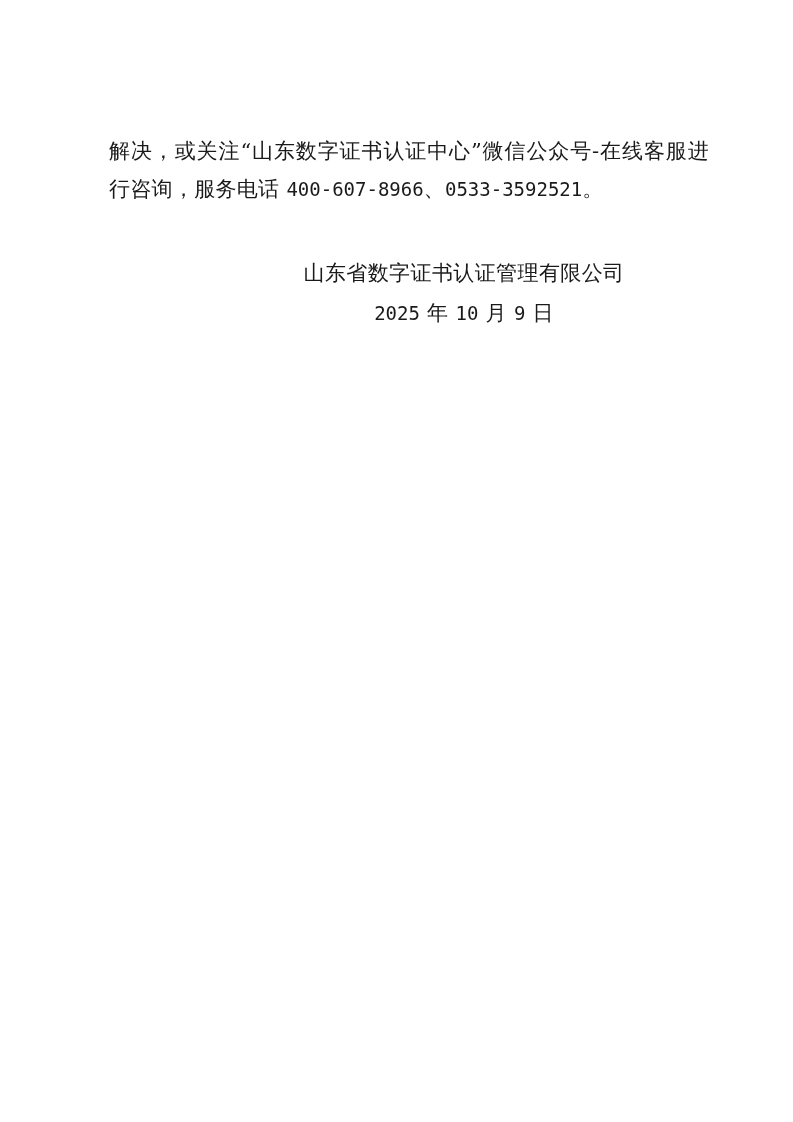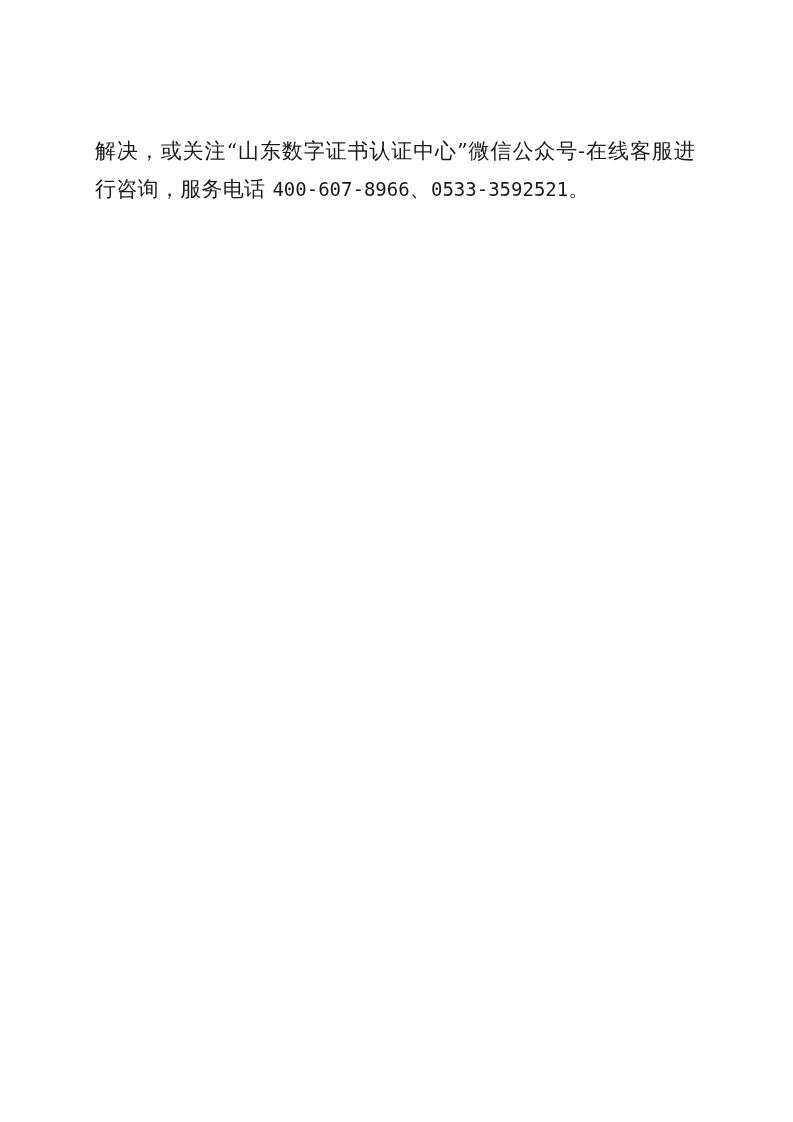--- a/index.html
+++ b/index.html
@@ -11,21 +11,21 @@
     position: relative;
     width: 793px;
     height: 1122px;
     background: #ffffff;
     overflow: hidden;
     font-family: "DejaVu Serif", "Liberation Serif", serif;
     color: #1a1a1a;
   }
   .content {
     position: absolute;
-    left: 95px;
+    left: 109px;
     top: 132px;
     width: 600px;
   }
   .body-para {
     font-size: 21px;
     line-height: 38px;
     letter-spacing: 0.3px;
     text-align: justify;
     text-justify: inter-character;
     margin: 0;
@@ -62,15 +62,19 @@
 </style>
 </head>
 <body>
 
 <div class="page">
   <div class="content">
 
     <p class="body-para">解决，或关注“山东数字证书认证中心”微信公众号-在线客服进行咨询，服务电话 <span class="latin">400-607-8966</span>、<span class="latin">0533-3592521</span>。</p>
 
 
+    <div class="signature">
+      <div class="org">山东省数字证书认证管理有限公司</div>
+      <div class="date"><span class="latin">2025</span> 年 <span class="latin">10</span> 月 <span class="latin">9</span> 日</div>
+    </div>
 
   </div>
 </div>
 
 </body></html>

